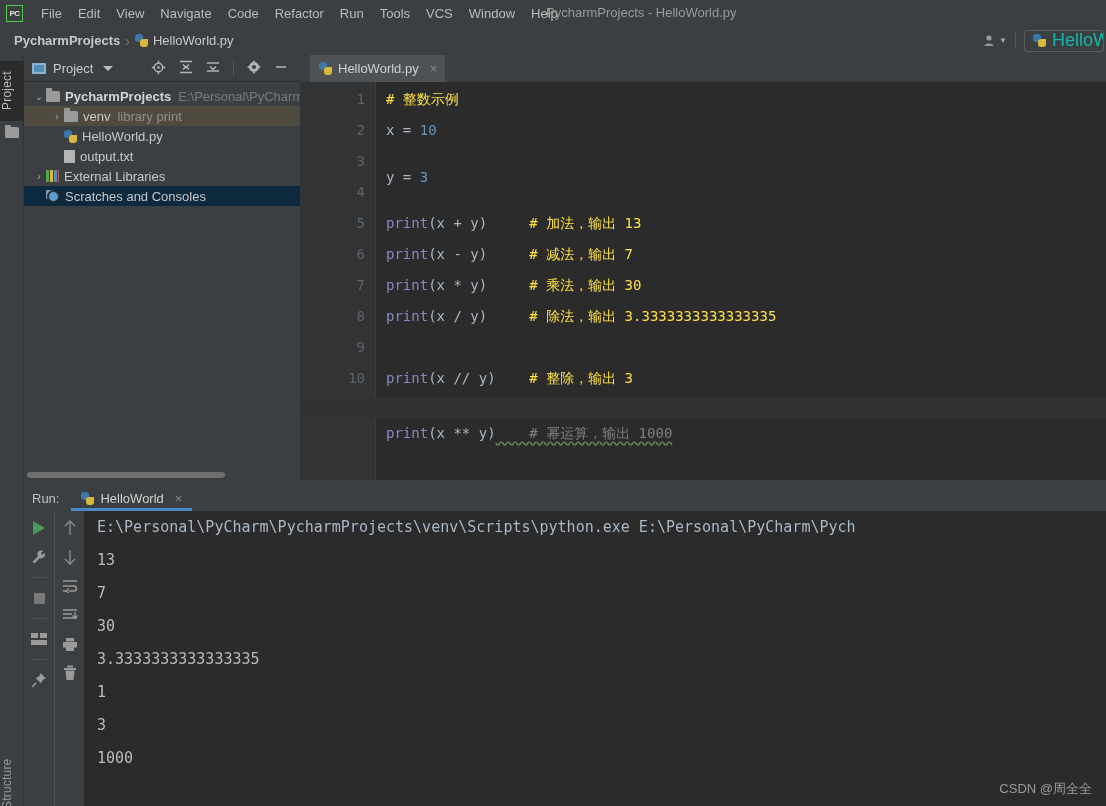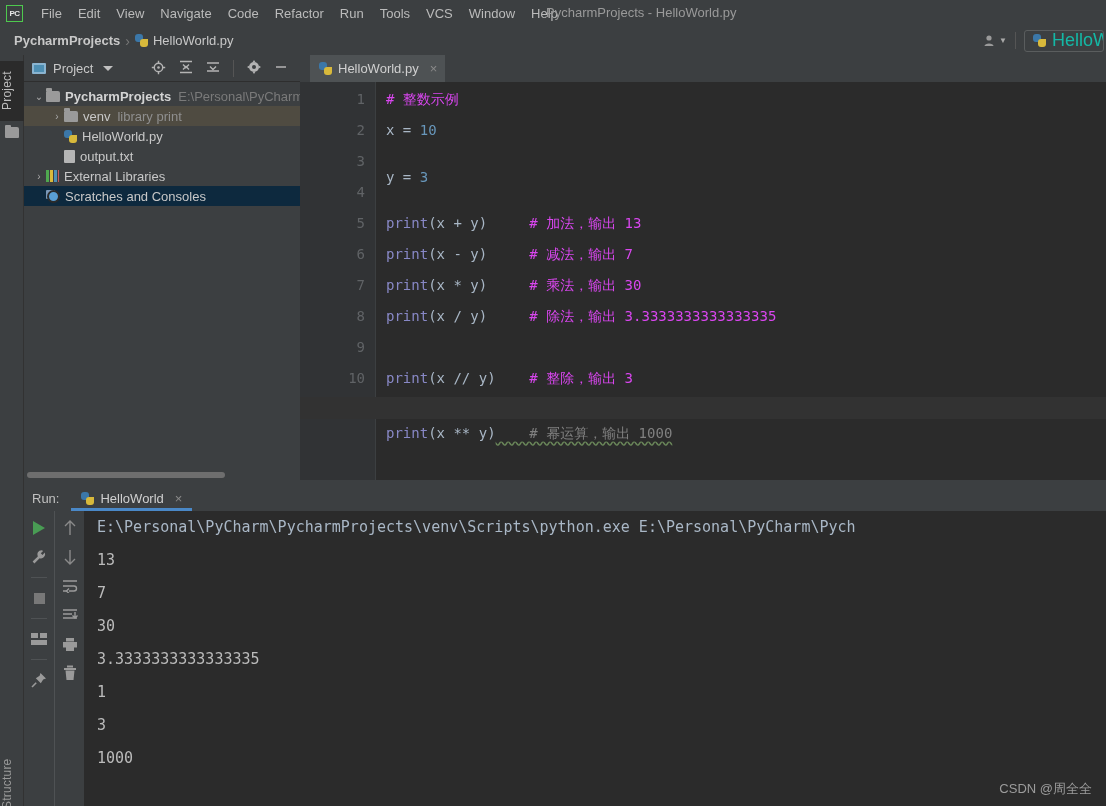--- a/index.html
+++ b/index.html
@@ -193,21 +193,21 @@
     position: absolute; left: 0; font-size: 14px; line-height: 18px;
     font-family: "DejaVu Sans Mono", monospace; white-space: pre;
     padding-left: 9px;
   }
   .cur-line-bg {
     position: absolute; left: 0; width: 806px; height: 22px; background: #323232;
   }
   .kw-fn { color: #8888c6; }
   .var { color: #a9b7c6; }
   .num { color: #6897bb; }
-  .cmt { color: #d946ef; }
+  .cmt { color: #fde047; }
   .cmt-typo {
     color: #808080;
     text-decoration: underline wavy #6a8759;
     text-underline-offset: 3px;
   }
 
   
   .run-panel {
     position: absolute; left: 24px; top: 486px; width: 1082px; height: 320px;
     background: #3c3f41;

